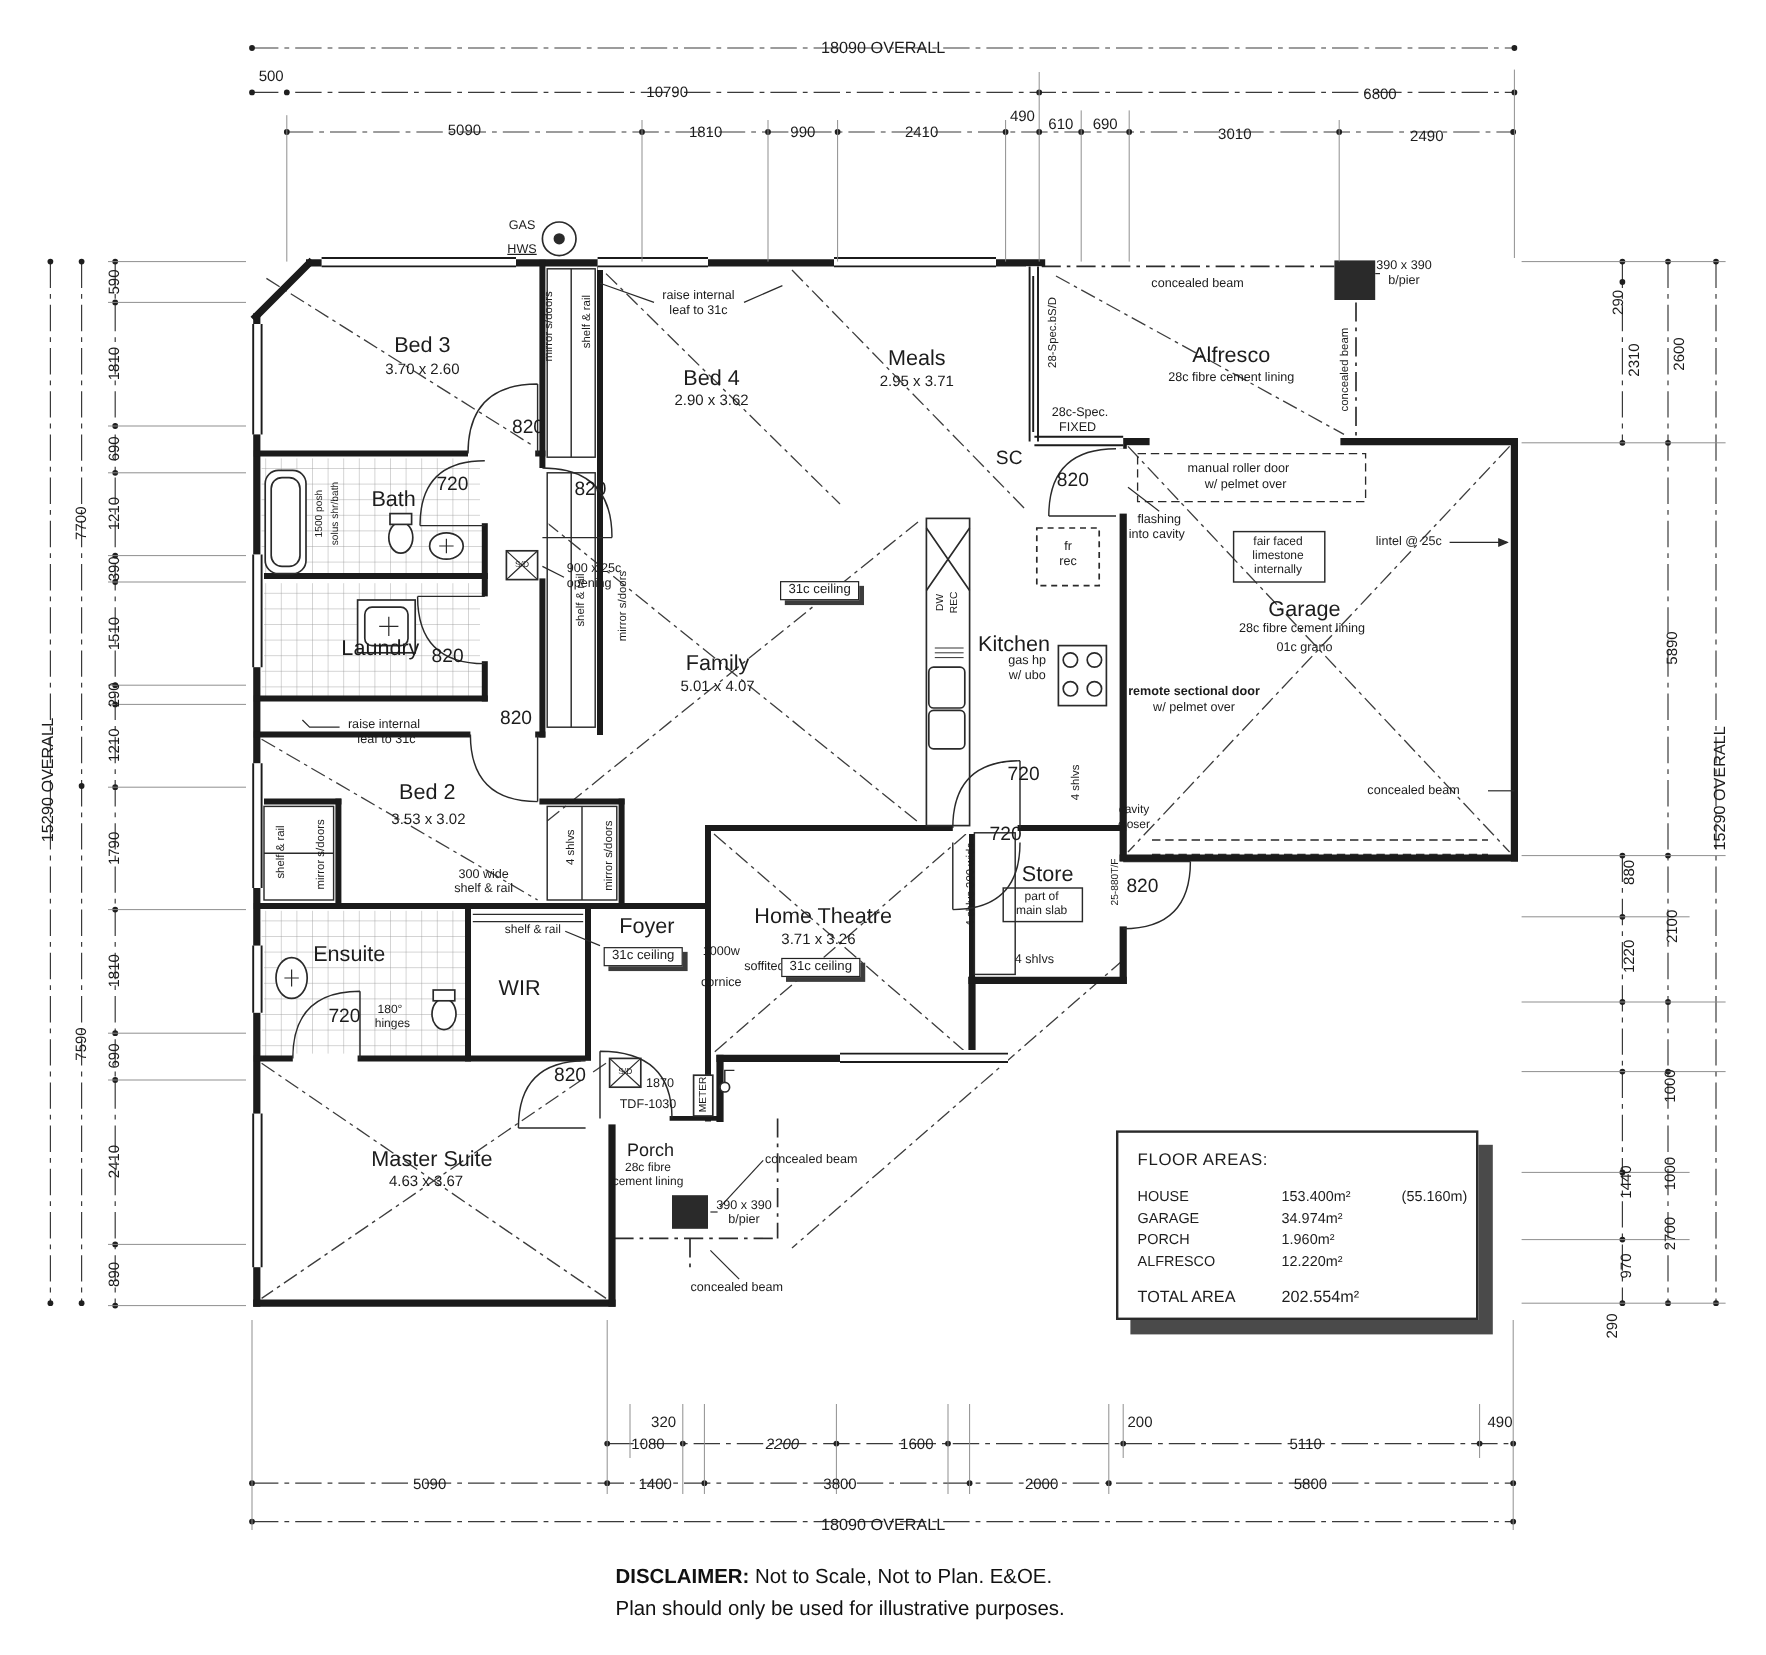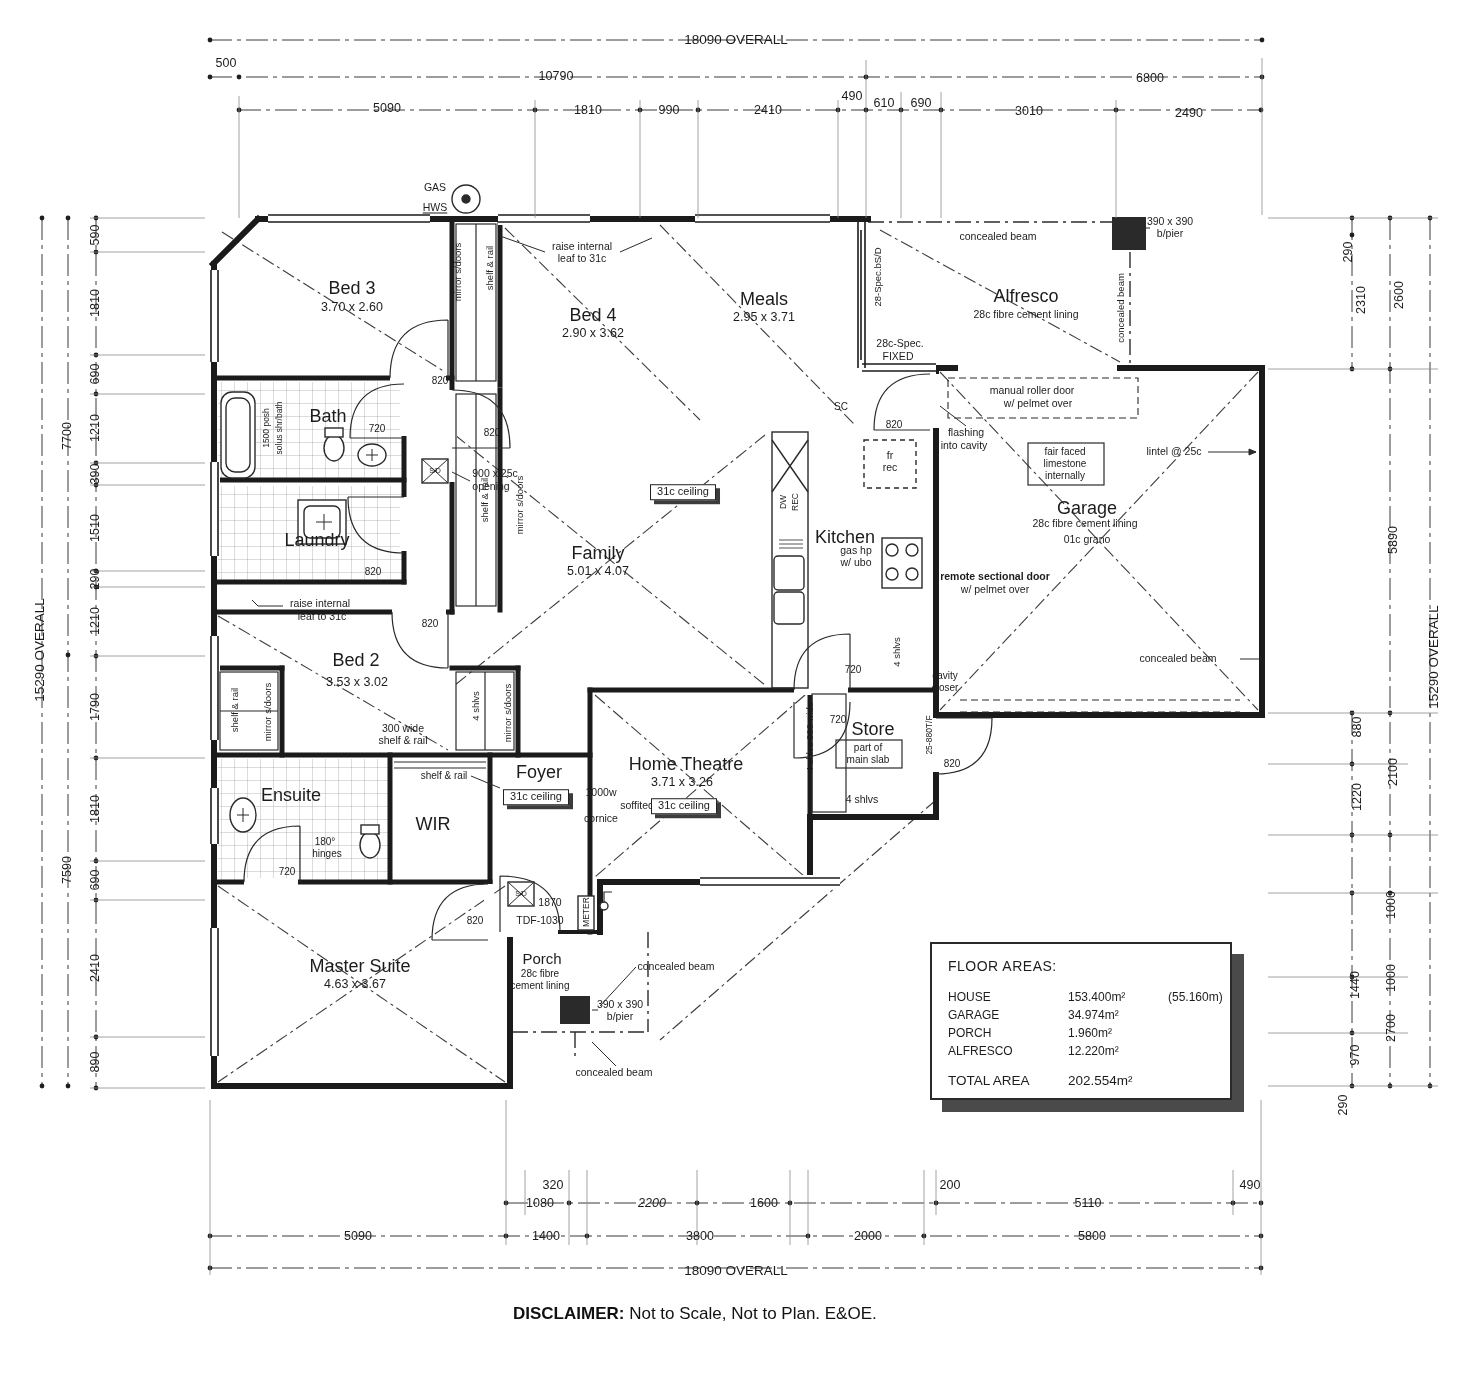--- a/index.html
+++ b/index.html
@@ -6,21 +6,21 @@
   #page{position:relative;width:1472px;height:1379px;background:#ffffff;overflow:hidden;
         font-family:"Liberation Sans",sans-serif;color:#1d1d1d;}
   #linework{position:absolute;left:0;top:0;}
   #labels-layer{position:absolute;left:0;top:0;width:100%;height:100%;}
   .lbl{position:absolute;transform:translate(-50%,-50%);white-space:nowrap;color:#1c1c1c;line-height:1.05;}
   .room {font-size:18px;}
   .room2{font-size:15px;}
   .rsize{font-size:12.5px;}
   .dim  {font-size:12.5px;}
   .dimb {font-size:13.5px;}
-  .dsml {font-size:10px;margin-top:24px;}
+  .dsml {font-size:16px;}
   .note {font-size:10.5px;}
   .smn  {font-size:10px;}
   .tiny {font-size:7px;}
   .vnote{font-size:9.5px; transform:translate(-50%,-50%) rotate(-90deg);}
   .vtiny{font-size:8.5px; transform:translate(-50%,-50%) rotate(-90deg);}
   .dimv {font-size:12.5px;transform:translate(-50%,-50%) rotate(-90deg);}
   .dimvb{font-size:13.5px;transform:translate(-50%,-50%) rotate(-90deg);}
   .chip {font-size:11px;border:1.5px solid #222;background:#fff;padding:1px 6px;box-shadow:4px 4px 0 #3c3c3c;}
   
   .fa-box{position:absolute;left:930px;top:942px;width:302px;height:158px;background:#fff;
@@ -538,15 +538,16 @@
       <span></span>
     </div>
     <div class="fa-total">
       <span>TOTAL AREA</span>
       <span>202.554m²</span>
     </div>
   </div>
 
   <div class="disclaimer">
     <div><b>DISCLAIMER:</b><span> Not to Scale, Not to Plan. E&amp;OE.</span></div>
+    <div>Plan should only be used for illustrative purposes.</div>
   </div>
 
 </div>
 
 </body></html>

